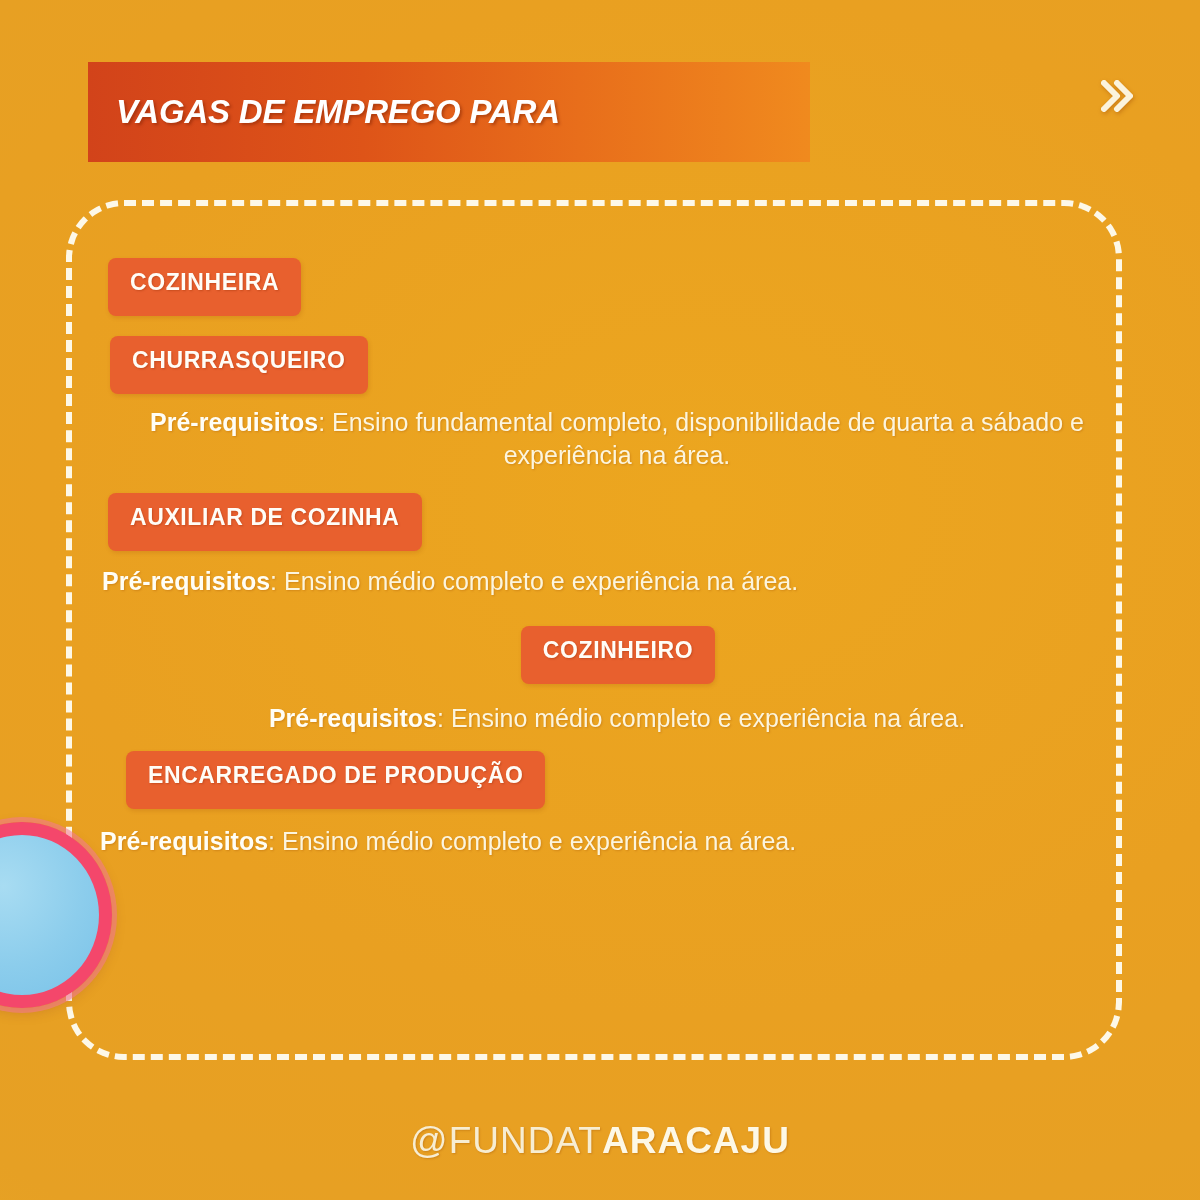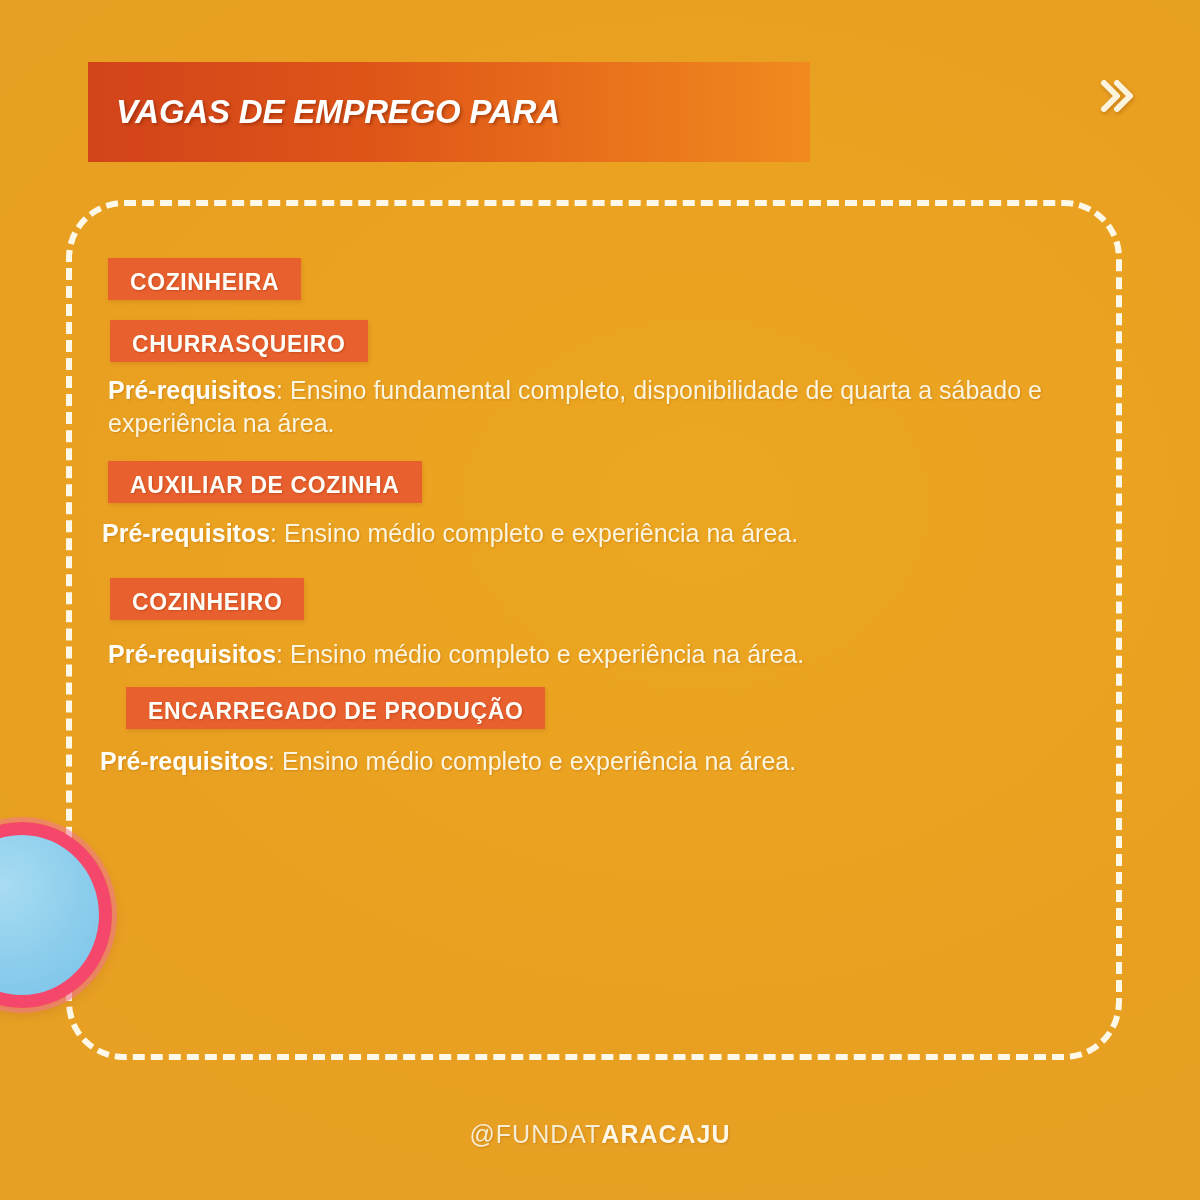--- a/index.html
+++ b/index.html
@@ -64,50 +64,50 @@
   }
   .job-block { position:relative; }
 
   .job-tag {
     display:inline-block;
     background:#E8602E;
     color:#FFFDF7;
     font-size:23px;
     font-weight:bold;
     letter-spacing:0.6px;
-    padding:11px 22px 4px 22px;
-    border-radius:0;
+    padding:11px 22px 20px 22px;
+    border-radius:8px;
     text-shadow:1px 1px 2px rgba(140,40,0,0.35);
     box-shadow:1px 2px 4px rgba(150,60,10,0.18);
     white-space:nowrap;
   }
 
   .job-req {
     color:#FCF5DE;
     font-size:25px;
     line-height:1.33;
     margin-top:10px;
     text-shadow:1px 1px 2px rgba(150,70,0,0.28);
   }
   .job-req .lbl { font-weight:bold; color:#FFFEF6; }
 
   
   .b0 { margin-left:12px; }
   .b0 .job-req { margin-left:-6px; margin-top:11px; }
 
   .b1 { margin-top:20px; margin-left:14px; }
-  .b1 .job-req { margin-left:-2px; margin-top:12px; }
+  .b1 .job-req { margin-left:-2px; margin-top:12px;text-align:center; }
 
   .b2 { margin-top:20px; margin-left:16px; }
   .b2 .job-req { margin-left:-16px; margin-top:14px; }
 
   .b3 { margin-top:18px; margin-left:12px; }
   .b3 .job-req { margin-left:-6px; margin-top:14px; }
 
-  .b4 { margin-top:28px; margin-left:14px; }
+  .b4 { margin-top:28px; margin-left:14px;text-align:center; }
   .b4 .job-req { margin-left:-2px; margin-top:18px; }
 
   .b5 { margin-top:16px; margin-left:30px; }
   .b5 .job-req { margin-left:-26px; margin-top:16px; }
 
   
   .deco-circle {
     position:absolute;
     left:-68px; top:822px;
     width:180px; height:186px;
@@ -116,21 +116,21 @@
     border:13px solid #F4476B;
     box-shadow:0 0 0 5px rgba(246,120,150,0.55), 0 4px 14px rgba(120,30,40,0.22);
   }
 
   
   .footer-handle {
     position:absolute;
     left:0; right:0; top:1120px;
     text-align:center;
     color:#F7EDD2;
-    font-size:25px;
+    font-size:37px;
     letter-spacing:1px;
     text-shadow:1px 1px 2px rgba(150,70,0,0.3);
   }
   .footer-handle .bold { font-weight:bold; color:#FDF8E6; }
 </style>
 </head>
 <body>
 
 <div id="poster">
 

